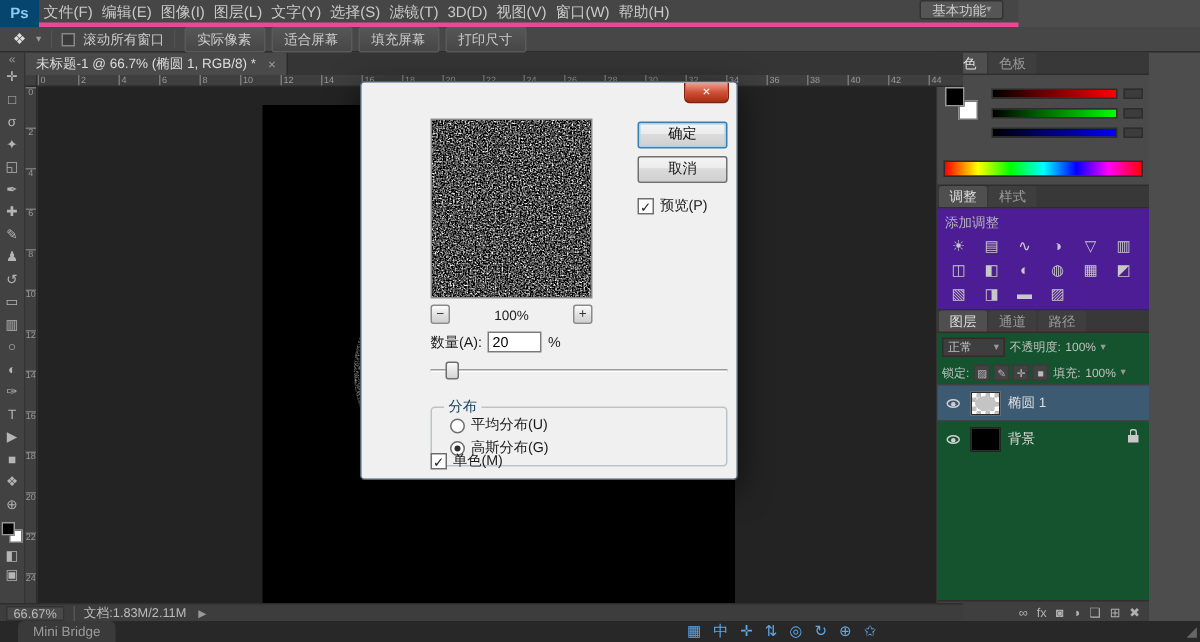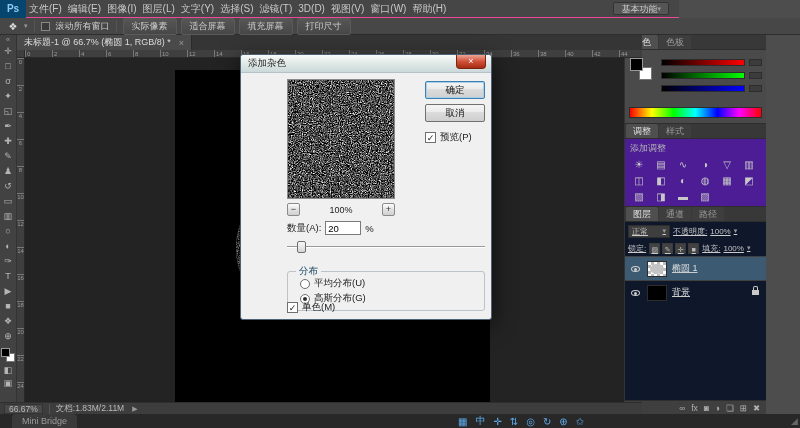--- a/index.html
+++ b/index.html
@@ -1,20 +1,20 @@
 <!DOCTYPE html>
 <html><head>
 <meta charset="utf-8">
 <style>
   * { box-sizing: border-box; margin: 0; padding: 0; }
   html,body { width:800px; height:428px; overflow:hidden; }
   body { font-family:"Liberation Sans", sans-serif; background:#4d4d4d; color:#ccc; position:relative; }
 
   
-  .menubar { position:absolute; left:0; top:0; width:679px; height:18px; background:#464646; border-bottom:1px solid #ec4899; display:flex; align-items:center; font-size:10px; color:#c9c9c9; z-index:5; }
+  .menubar { position:absolute; left:0; top:0; width:679px; height:18px; background:#464646; border-bottom:3px solid #ec4899; display:flex; font-size:10px; color:#c9c9c9; z-index:5; }
   .ps-logo { width:26px; height:18px; background:#05456e; color:#8ecdf2; font-weight:bold; font-size:10px; display:flex; align-items:center; justify-content:center; }
   .menu-items { display:flex; height:18px; align-items:center; }
   .menu-item { padding:0 3px; height:18px; line-height:18px; cursor:default; }
   .workspace-btn { margin-left:auto; margin-right:10px; height:13px; line-height:12px; padding:0 7px; background:#555; border:1px solid #333; border-radius:2px; font-size:9px; display:flex; gap:4px; align-items:center; color:#ccc; }
 
   
   .optionsbar { position:absolute; left:0; top:18px; width:800px; height:17px; background:#474747; border-bottom:1px solid #2d2d2d; display:flex; align-items:center; font-size:9px; gap:6px; padding-left:4px; z-index:5; }
   .opt-toolico { width:18px; text-align:center; color:#ddd; font-size:10px; }
   .opt-dd { color:#999; font-size:7px; margin-left:-4px; }
   .opt-sep { width:1px; height:12px; background:#333; border-right:1px solid #555; }
@@ -59,21 +59,21 @@
   .fgbg2 { position:absolute; left:5px; top:8px; width:24px; height:24px; }
   .fg2 { position:absolute; left:0; top:0; width:13px; height:13px; background:#000; border:1px solid #999; z-index:2; }
   .bg2 { position:absolute; left:9px; top:9px; width:13px; height:13px; background:#fff; border:1px solid #777; }
   .cslider { position:absolute; left:36px; width:84px; height:7px; border:1px solid #2d2d2d; }
   .cval { position:absolute; left:124px; width:13px; height:7px; background:#3c3c3c; border:1px solid #2d2d2d; }
   .spectrum { position:absolute; left:4px; right:4px; bottom:5px; height:11px; border:1px solid #2d2d2d; background:linear-gradient(90deg,#f00,#ff0,#0f0,#0ff,#00f,#f0f,#f00); }
   .adj-body { height:68px; background:#4c1d95; border-bottom:1px solid #2e2e2e; padding:2px 3px; }
   .adj-label { font-size:9px; color:#b5b5b5; margin:1px 0 2px 2px; }
   .adj-grid { display:flex; flex-wrap:wrap; }
   .adj-grid span { width:22px; height:16px; line-height:16px; text-align:center; color:#c8c8c8; font-size:10px; }
-  .layers-body { position:relative; height:192px; background:#0f172a;text-decoration:underline; }
+  .layers-body { position:relative; height:192px; background:#14532d; }
   .blend-row { display:flex; align-items:center; height:18px; padding:0 3px; gap:3px; font-size:8px; color:#c0c0c0; }
   .blend-select { display:flex; align-items:center; justify-content:space-between; width:42px; height:13px; background:#3e3e3e; border:1px solid #2d2d2d; padding:0 3px; }
   .mini-dd { font-size:7px; color:#999; }
   .lock-row { display:flex; align-items:center; height:16px; padding:0 3px; gap:3px; font-size:8px; color:#c0c0c0; }
   .lock-icons { display:flex; gap:2px; }
   .lock-icons span { width:11px; height:11px; line-height:11px; text-align:center; border:1px solid #3a3a3a; background:#424242; font-size:7px; color:#bbb; }
   .lrow { display:flex; align-items:center; height:24px; padding-left:3px; border-top:1px solid #414141; font-size:9px; color:#ddd; }
   .lrow.selected { background:#3d5a73; }
   .eye-box { width:14px; display:flex; justify-content:center; }
   .eye { width:9px; height:6px; border:1px solid #cfcfcf; border-radius:50%; position:relative; }
@@ -391,23 +391,20 @@
       <span>⇅</span>
       <span>◎</span>
       <span>↻</span>
       <span>⊕</span>
       <span>✩</span>
     </span>
   <span class="grip">◢</span>
 </div>
 
 <div class="dialog">
-  <div class="dlg-title">
-    <span>添加杂色</span>
-  </div>
   <span class="dlg-close">×</span>
 
   <div class="prev-frame">
     <svg width="106" height="118">
       <rect width="106" height="118" fill="#fafafa"></rect>
       <rect width="106" height="118" filter="url(#grain)"></rect>
     </svg>
   </div>
 
   <div class="zoom-row">

